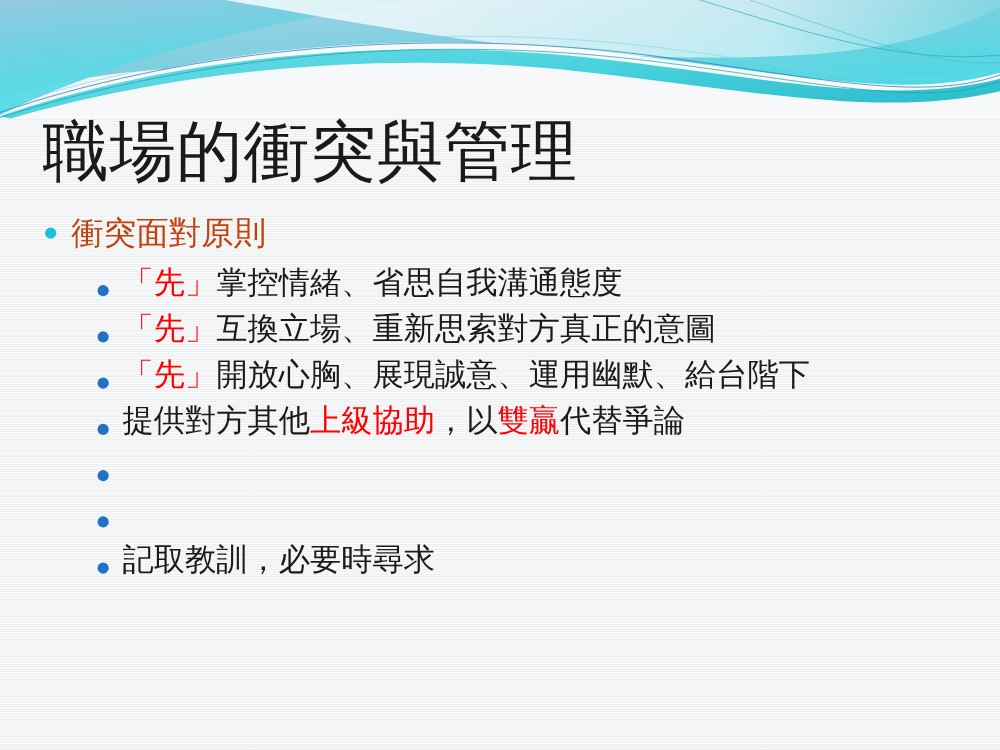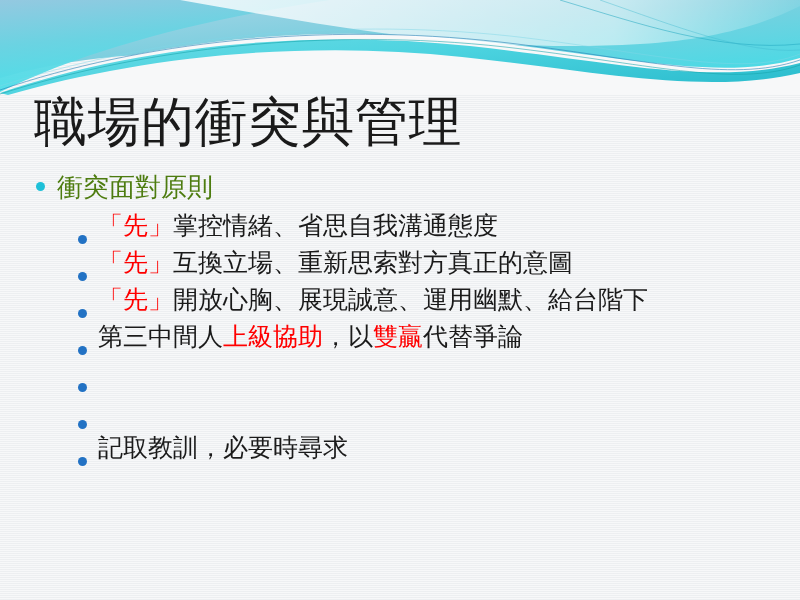--- a/index.html
+++ b/index.html
@@ -74,30 +74,30 @@
     width: 9px;
     height: 9px;
     border-radius: 50%;
     background: #1ec0d8;
     margin-top: 12px;
     margin-right: 12px;
   }
   .lvl1 .txt {
     font-size: 26px;
     line-height: 34px;
-    color: #4d7c0f;
+    color: #c2410c;
     white-space: nowrap;
   }
 
   .lvl2-group {
     margin-top: 2px;
   }
   .lvl2 {
     display: flex;
-    align-items: flex-end;
+    align-items: center;
     height: 37px;
     padding-left: 42px;
   }
   .lvl2 .bullet-dot {
     flex: 0 0 auto;
     width: 9px;
     height: 9px;
     border-radius: 50%;
     background: #2272c4;
     margin-top: 13px;
@@ -177,21 +177,21 @@
         <div class="lvl2">
           <span class="bullet-dot"></span>
           <span class="txt"><span class="hl">「先」</span><span>互換立場、重新思索對方真正的意圖</span></span>
         </div>
         <div class="lvl2">
           <span class="bullet-dot"></span>
           <span class="txt"><span class="hl">「先」</span><span>開放心胸、展現誠意、運用幽默、給台階下</span></span>
         </div>
         <div class="lvl2">
           <span class="bullet-dot"></span>
-          <span class="txt"><span>第三中間人</span><span class="hl">上級協助</span><span>，以</span><span class="hl">雙贏</span><span>代替爭論</span></span>
+          <span class="txt"><span>提供對方其他</span><span class="hl">上級協助</span><span>，以</span><span class="hl">雙贏</span><span>代替爭論</span></span>
         </div>
         <div class="lvl2">
           <span class="bullet-dot"></span>
         </div>
         <div class="lvl2">
           <span class="bullet-dot"></span>
         </div>
         <div class="lvl2">
           <span class="bullet-dot"></span>
           <span class="txt"><span>記取教訓，必要時尋求</span></span>

